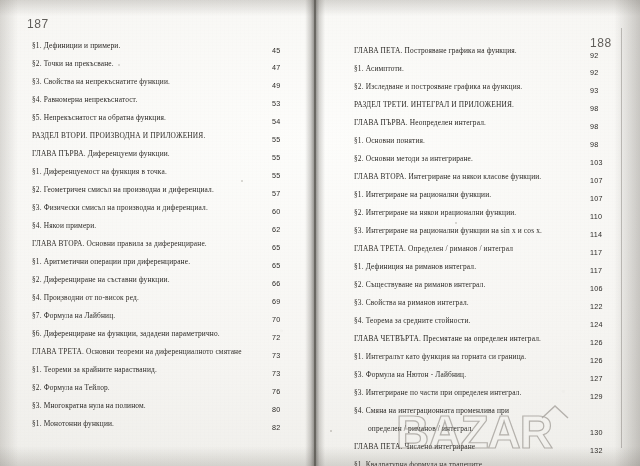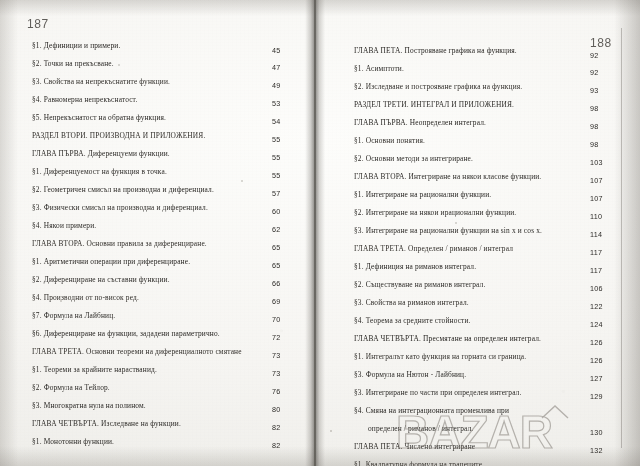--- a/index.html
+++ b/index.html
@@ -270,24 +270,20 @@
         </li>
         <li class="toc-entry">
           <span class="title">§2. Формула на Тейлор.</span>
           <span class="page">76</span>
         </li>
         <li class="toc-entry">
           <span class="title">§3. Многократна нула на полином.</span>
           <span class="page">80</span>
         </li>
         <li class="toc-entry">
-          <span class="title">ГЛАВА ЧЕТВЪРТА. Изследване на функции.</span>
-          <span class="page">82</span>
-        </li>
-        <li class="toc-entry">
           <span class="title">§1. Монотонни функции.</span>
           <span class="page">82</span>
         </li>
       </ul>
   </div>
 
   <div class="column" id="col-right">
     <div class="folio" id="folio-right">188</div>
     <ul class="toc" id="toc-right">
         <li class="toc-entry">

